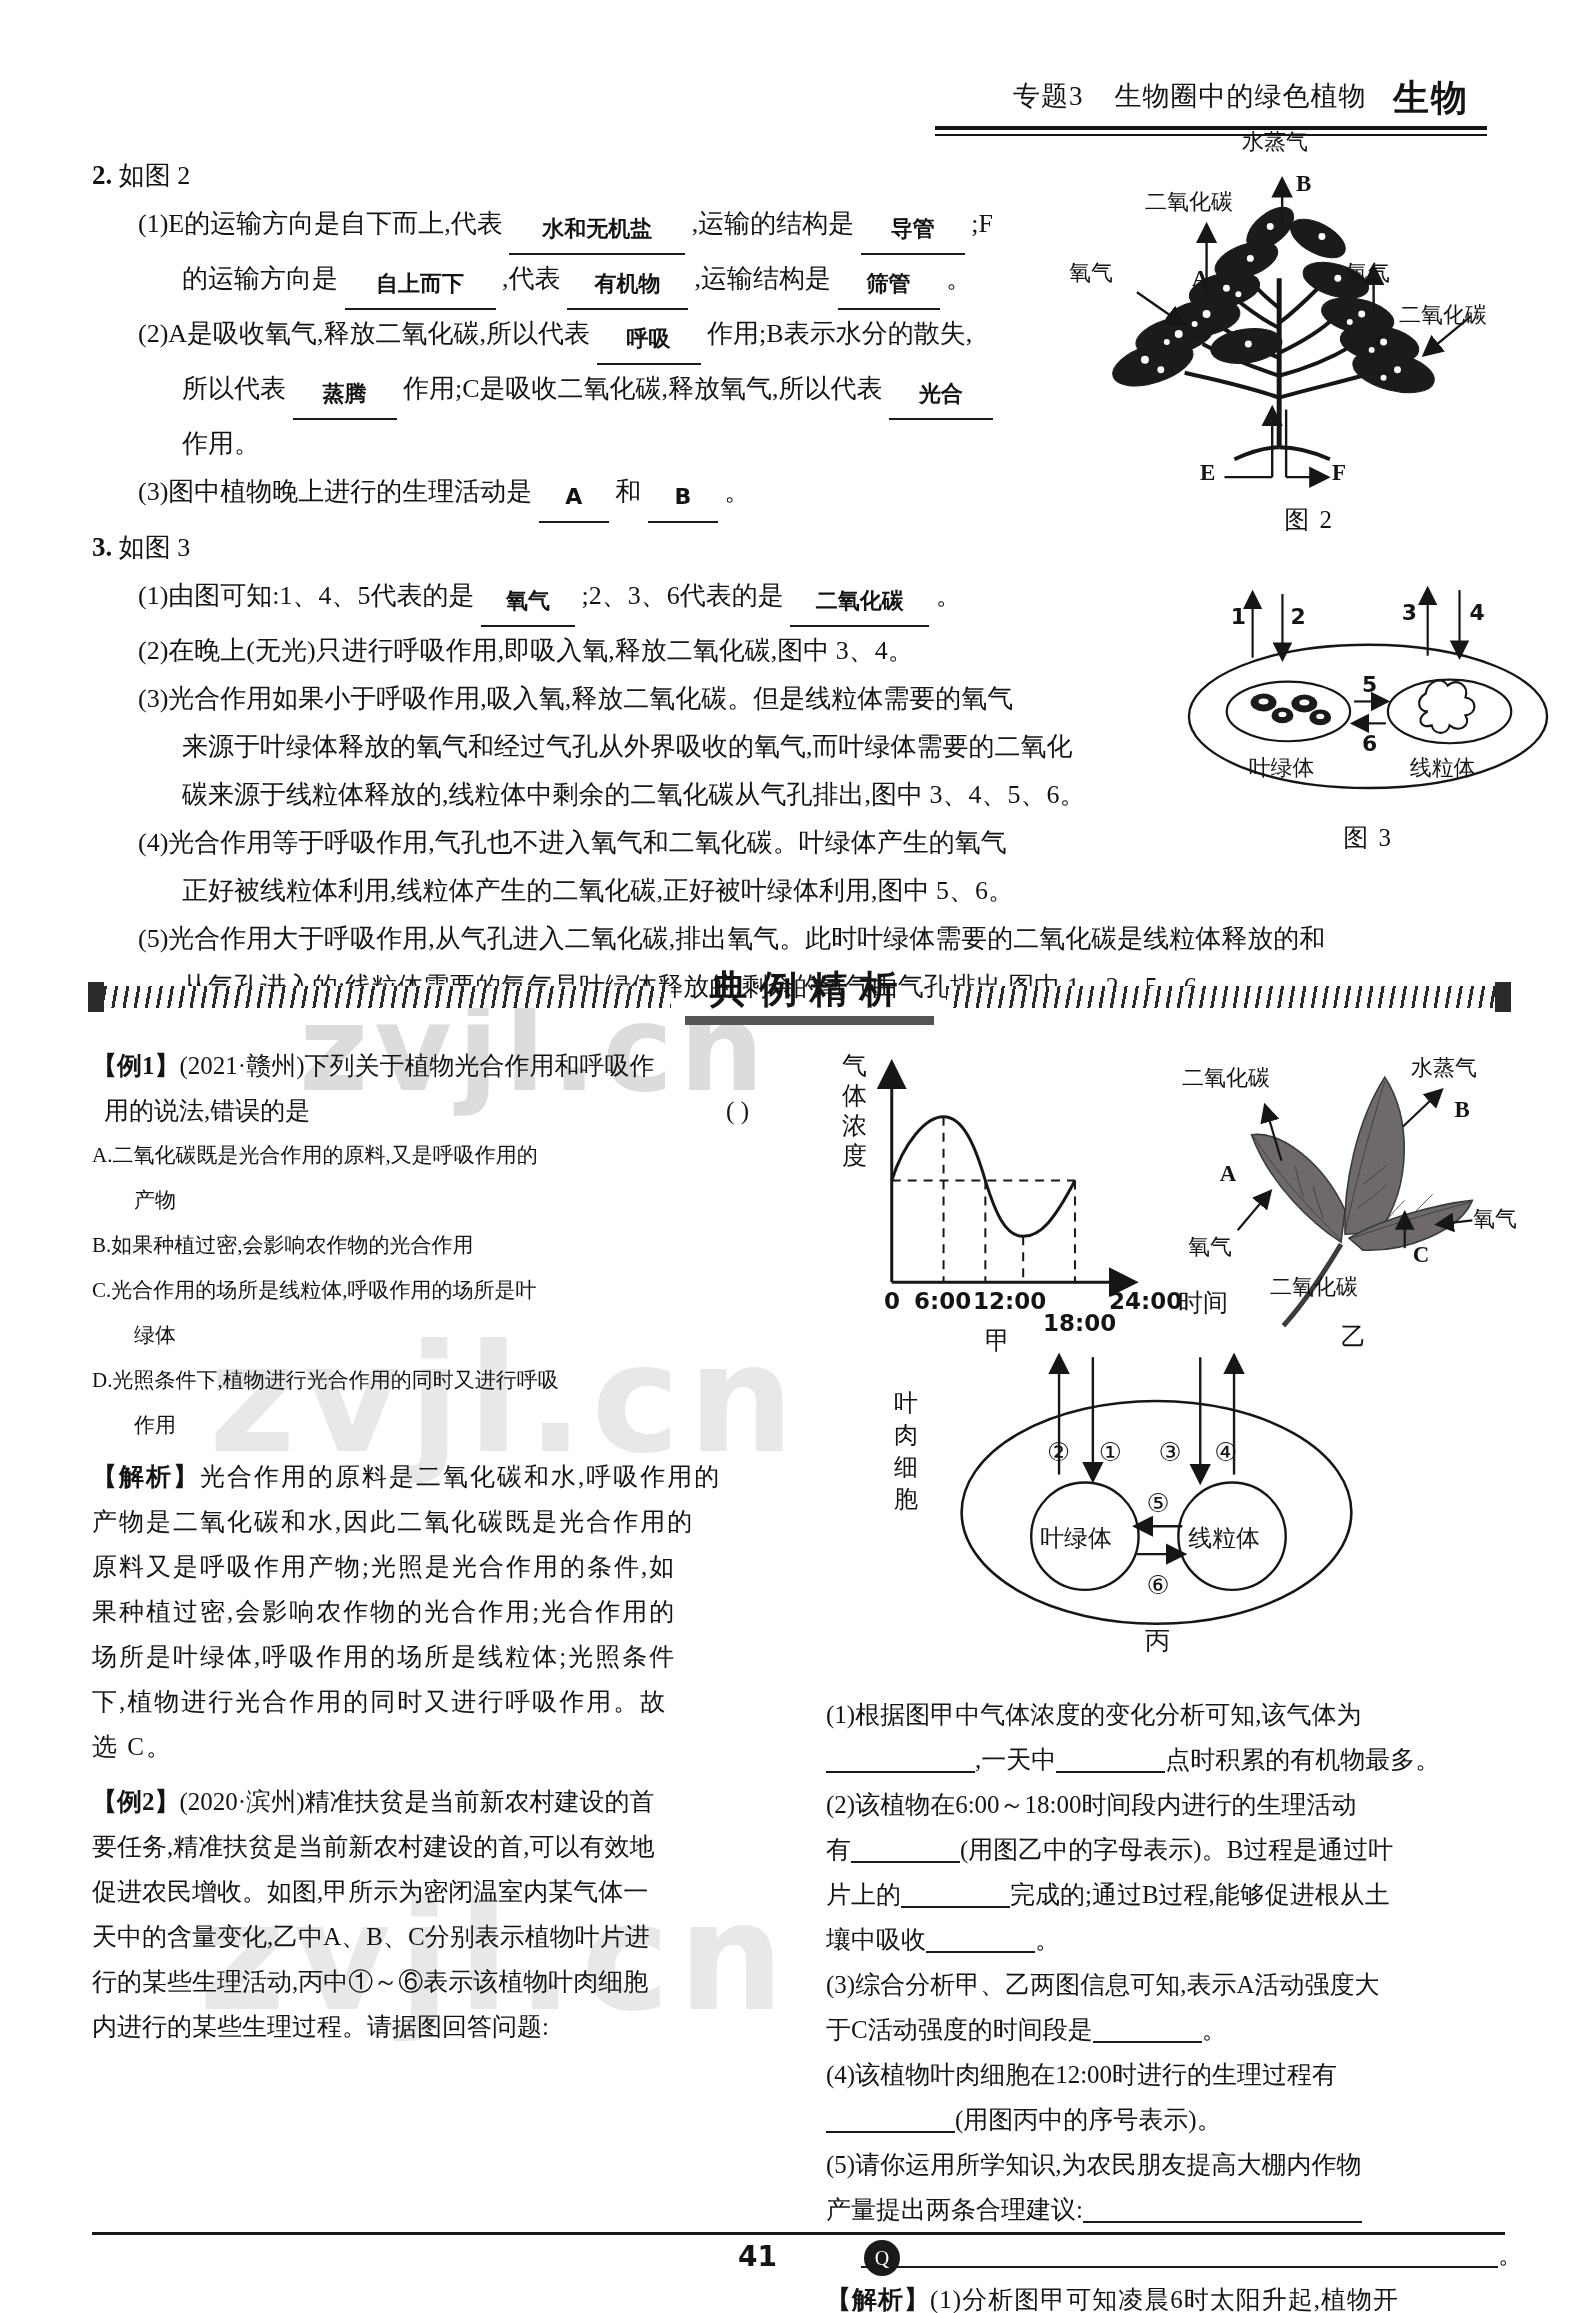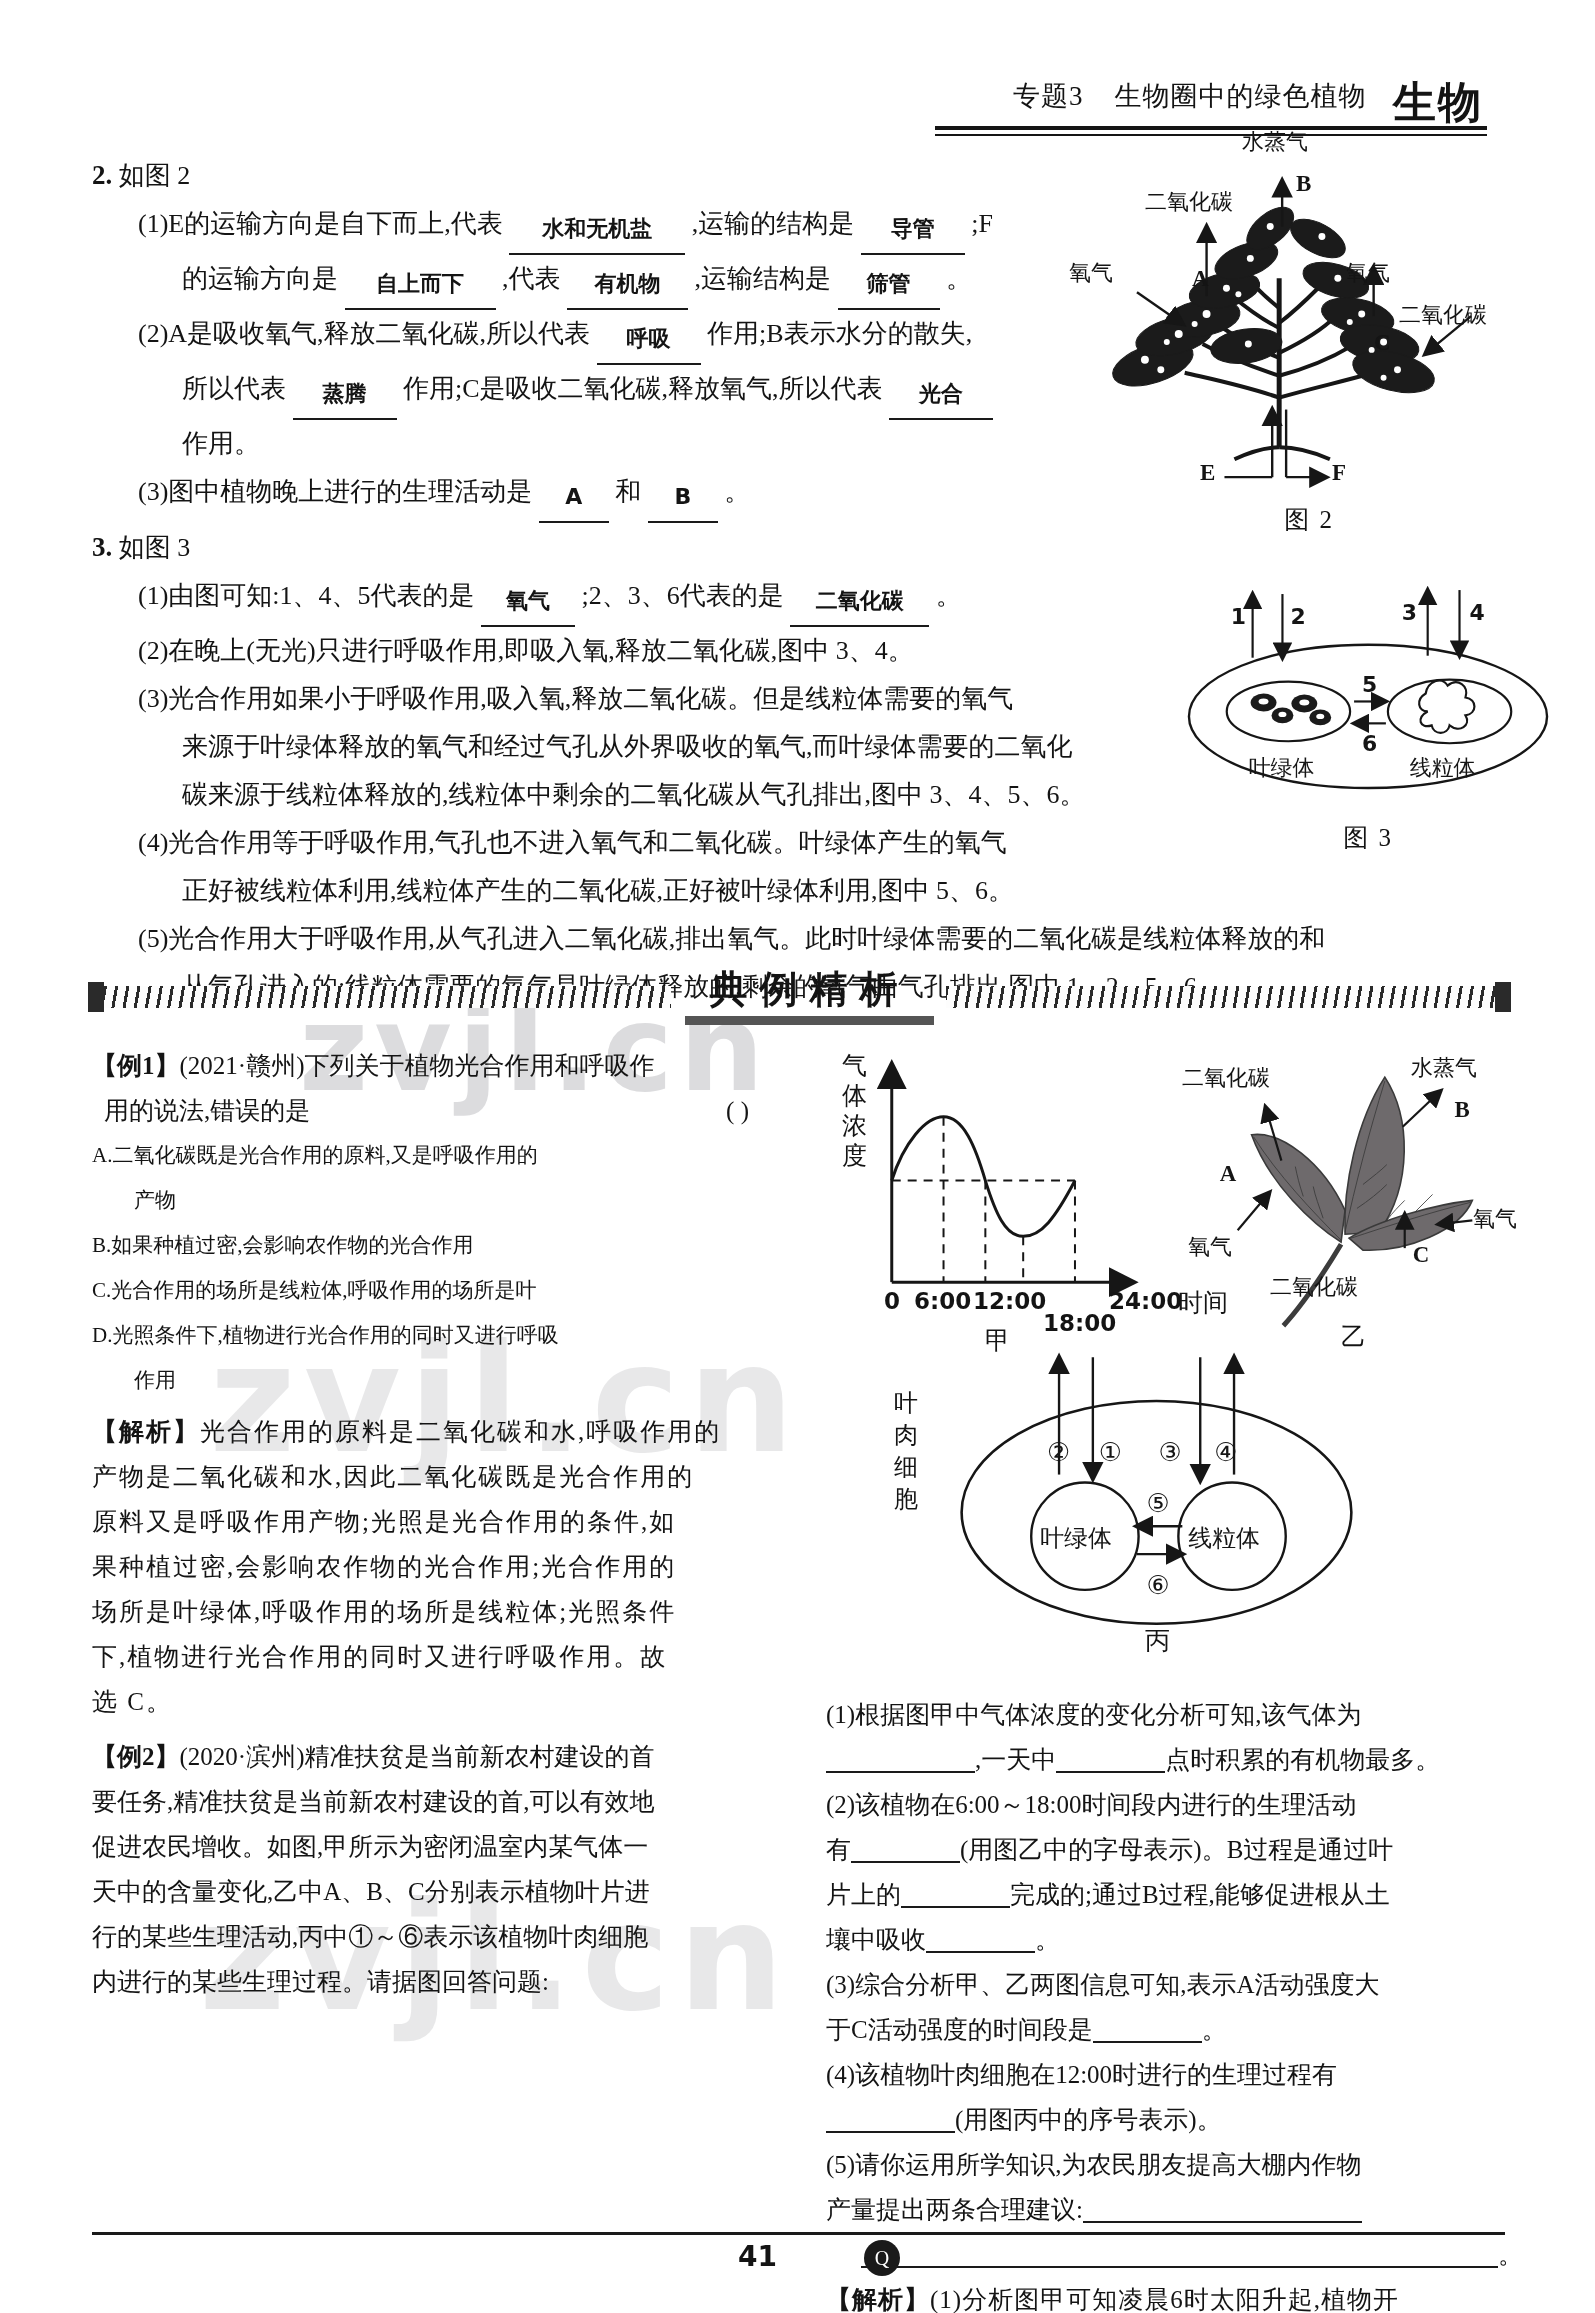--- a/index.html
+++ b/index.html
@@ -9,21 +9,21 @@
     color:#141414;
     -webkit-font-smoothing:antialiased;
   }
   .page{position:absolute;inset:0;overflow:hidden;}
 
   
   .header{position:absolute;top:78px;left:0;width:1596px;height:60px;}
   .hdr-line{position:absolute;left:935px;top:48px;width:552px;height:4px;background:#151515;}
   .hdr-line2{position:absolute;left:935px;top:56px;width:552px;height:2px;background:#151515;}
   .hdr-topic{position:absolute;left:1013px;top:0;font-size:27px;letter-spacing:1px;}
-  .hdr-brand{position:absolute;left:1393px;top:-4px;font-size:43px;font-weight:700;
+  .hdr-brand{position:absolute;left:1393px;top:-4px;font-size:36px;font-weight:700;
       font-family:"DejaVu Sans","Liberation Sans",sans-serif;letter-spacing:2px;}
 
   
   .col-left{position:absolute;left:92px;top:0;width:1055px;}
   .ln{font-size:26px;line-height:48px;white-space:nowrap;}
   .ind1{margin-left:0;}
   .ind2{margin-left:46px;}
   .ind3{margin-left:90px;}
   .blank{
     display:inline-block;border-bottom:2px solid #1a1a1a;text-align:center;
@@ -357,20 +357,21 @@
 
     <div class="opt">
       <span class="hang">A.</span><span>二氧化碳既是光合作用的原料,又是呼吸作用的</span>
       <span class="optbody">产物</span>
     </div>
     <div class="opt">
       <span class="hang">B.</span><span>如果种植过密,会影响农作物的光合作用</span>
     </div>
     <div class="opt">
       <span class="hang">C.</span><span>光合作用的场所是线粒体,呼吸作用的场所是叶</span>
+      <span class="optbody">绿体</span>
     </div>
     <div class="opt">
       <span class="hang">D.</span><span>光照条件下,植物进行光合作用的同时又进行呼吸</span>
       <span class="optbody">作用</span>
     </div>
 
     <div class="jiexi handwrite" style="margin-top:6px;">
       <span class="tag">【解析】</span><span>光合作用的原料是二氧化碳和水,呼吸作用的</span>
       <div>产物是二氧化碳和水,因此二氧化碳既是光合作用的</div>
       <div>原料又是呼吸作用产物;光照是光合作用的条件,如</div>

